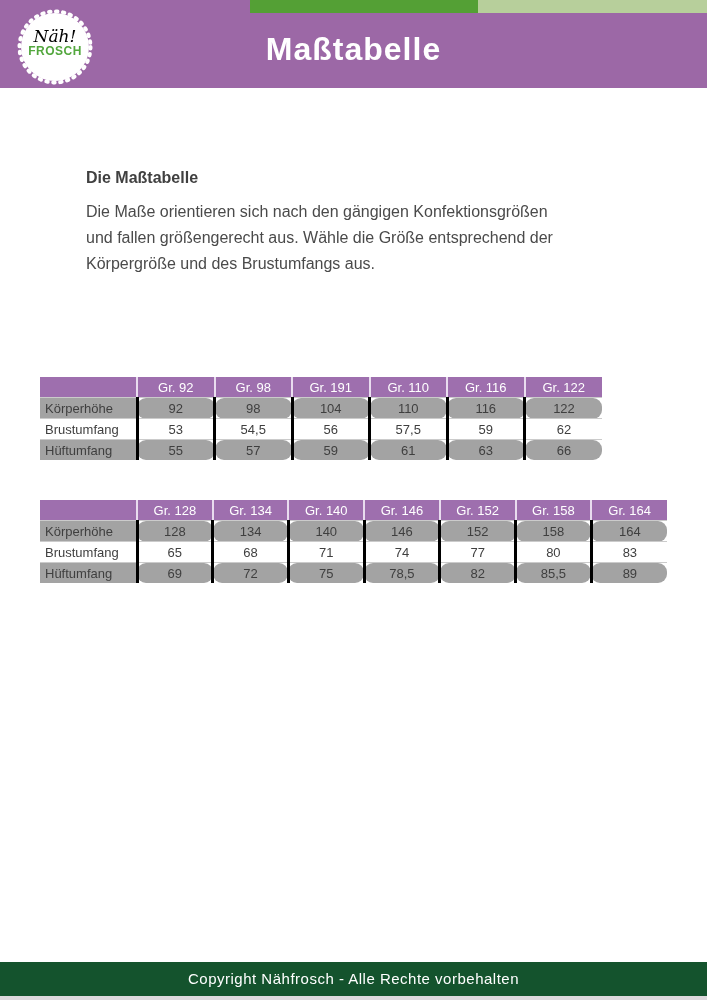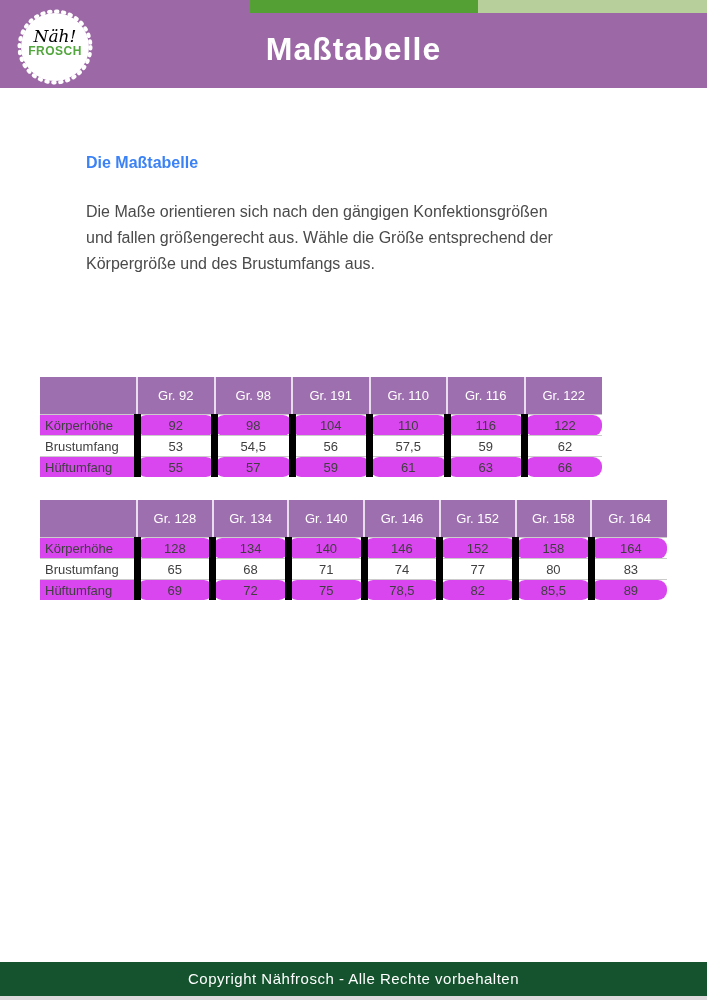--- a/index.html
+++ b/index.html
@@ -28,47 +28,47 @@
     font-family:"DejaVu Serif", serif; font-style:italic;
     font-size:17px; color:#000000;
   }
   .logo-name {
     display:block; margin-top:-2px;
     font-size:12px; font-weight:bold; color:#53a73e; letter-spacing:0.5px;
   }
 
   
   .intro-heading {
-    position:absolute; left:86px; top:154px;
-    font-size:16px; font-weight:bold; color:#3b82f6;
+    position:absolute; left:86px; top:169px;
+    font-size:16px; font-weight:bold; color:#404040;
   }
   .intro-para {
     position:absolute; left:86px; top:199px;
     font-size:16px; color:#4a4a4a; line-height:26px;
   }
 
   
   table.size-table {
     position:absolute; border-collapse:collapse; table-layout:fixed;
     font-size:13px; color:#3f3f3f;
   }
   #table-0 { left:40px; top:377px; width:562px; }
   #table-1 { left:40px; top:500px; width:627px; }
   .size-table th {
     background:#9e6fae; color:#ffffff; font-weight:normal;
-    height:37px; text-align:center; padding:0;
+    height:20px; text-align:center; padding:0;
   }
   .size-table th + th { border-left:2px solid #e9ddef; }
   .size-table td {
     height:20px; text-align:center; padding:0;
   }
-  .size-table td + td { border-left:7px solid #000000;border-radius:9px; }
+  .size-table td + td { border-left:3px solid #000000;border-radius:9px; }
   .size-table tbody tr { border-top:1px solid #cbcbcb; }
   .size-table td.row-label { text-align:left; padding-left:5px; }
-  .size-table tr.row-grey  td { background:#d946ef; }
+  .size-table tr.row-grey  td { background:#a3a3a3; }
   .size-table tr.row-white td { background:#ffffff; }
 
   
   .footer-bar {
     position:absolute; left:0; top:962px; width:707px; height:34px;
     background:#14532d; color:#ffffff;
     text-align:center; line-height:34px; font-size:15px; letter-spacing:0.5px;
   }
   .bottom-strip { position:absolute; left:0; top:996px; width:707px; height:4px; background:#ddd9dd; }
 </style>

